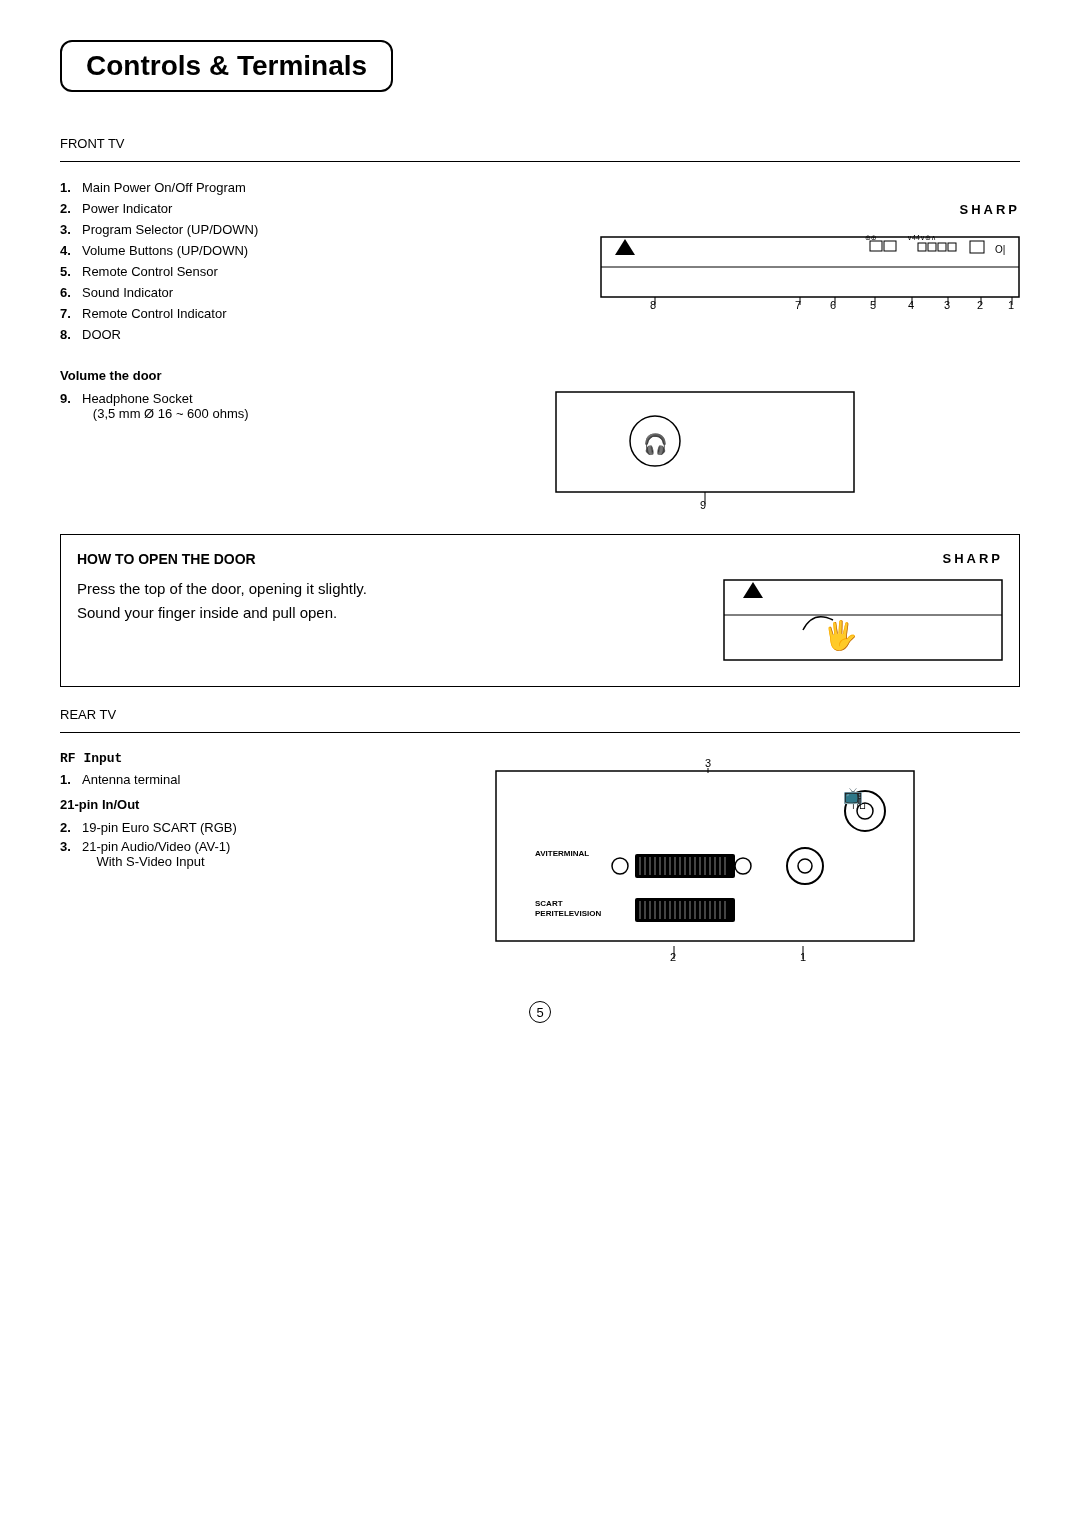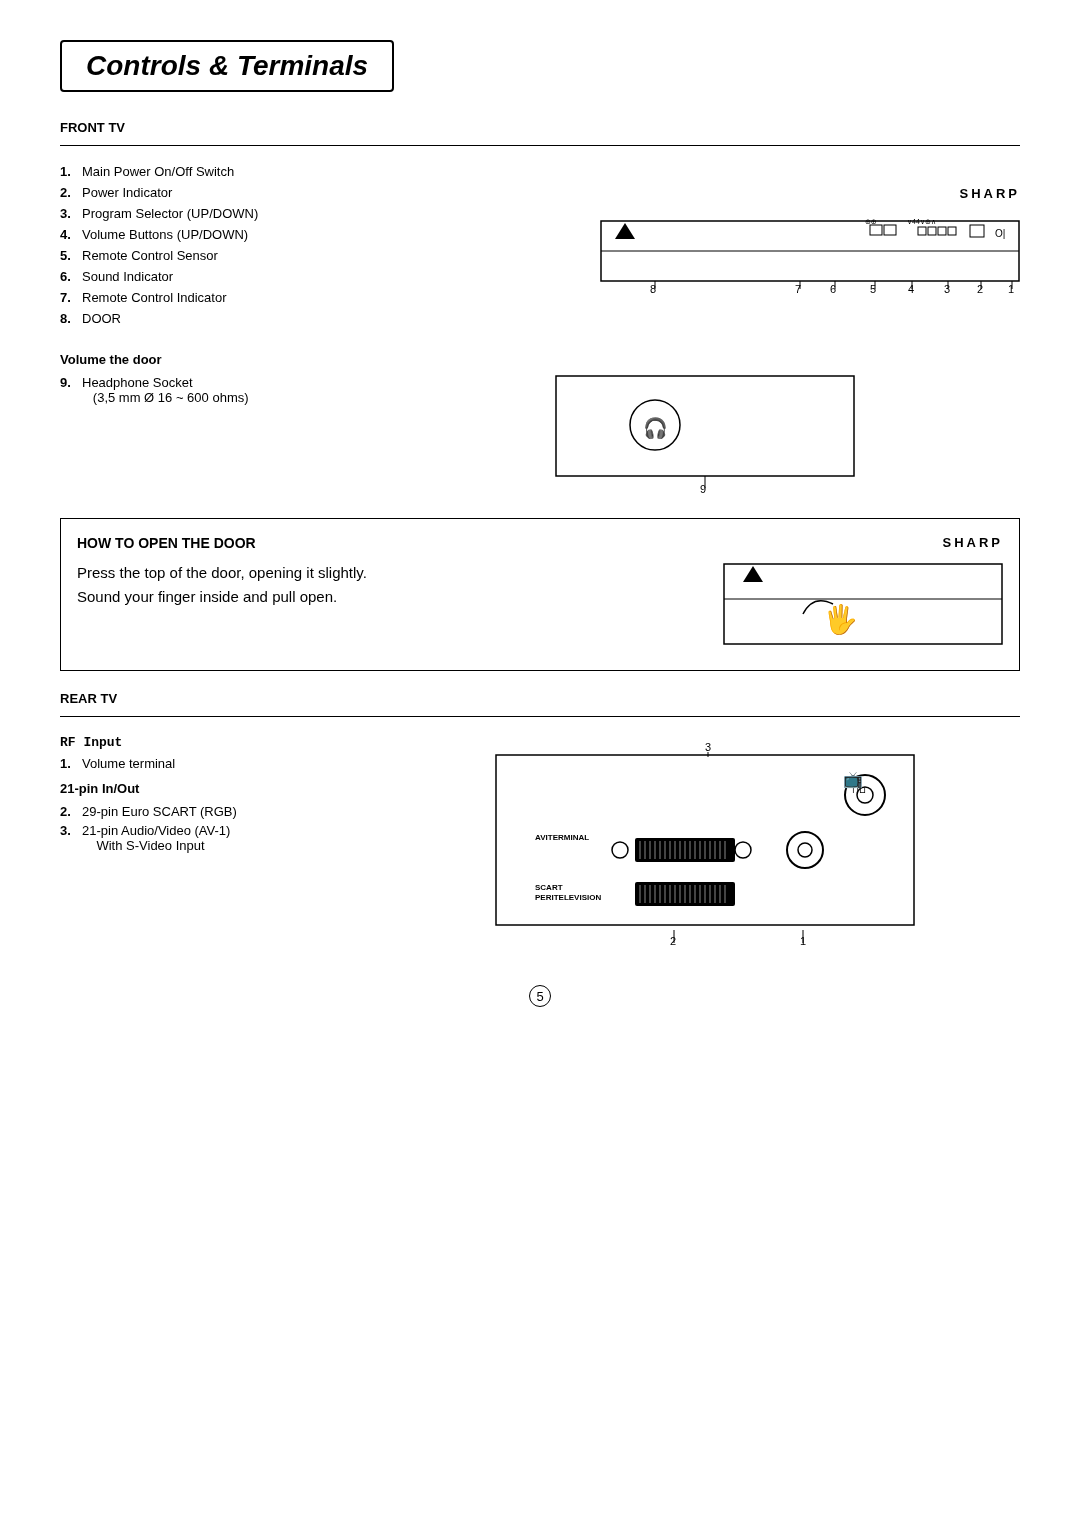--- a/index.html
+++ b/index.html
@@ -10,35 +10,35 @@
       color: #000;
       width: 1080px;
       min-height: 1528px;
       padding: 40px 60px;
     }
 
     h1.page-title {
       font-size: 28px;
       font-weight: bold;
       border: 2px solid #000;
-      border-radius: 4px;
+      border-radius: 12px;
       padding: 8px 24px;
       display: inline-block;
       margin-bottom: 28px;
-      font-style: italic;
     }
 
     .section {
       margin-bottom: 20px;
     }
 
     .section-header {
-      font-weight: bold;
+      font-weight: normal;
       font-size: 13px;
       margin-bottom: 8px;
+      margin-top: 16px;
     }
 
     .two-col {
       display: flex;
       gap: 30px;
     }
 
     .left-col {
       flex: 0 0 300px;
     }
@@ -143,21 +143,21 @@
 
 
 <div class="section">
   <div class="section-header">FRONT TV</div>
   <hr class="divider-line">
   <div class="two-col">
     <div class="left-col">
       <ol class="item-list">
         <li class="bold-item">
           <span class="num">1.</span>
-          <span>Main Power On/Off Switch</span>
+          <span>Main Power On/Off Program</span>
         </li>
         <li>
           <span class="num">2.</span>
           <span>Power Indicator</span>
         </li>
         <li>
           <span class="num">3.</span>
           <span>Program Selector (UP/DOWN)</span>
         </li>
         <li>
@@ -284,26 +284,26 @@
 
 
 <div class="section">
   <div class="section-header">REAR TV</div>
   <hr class="divider-line">
   <div class="two-col" style="align-items:flex-start;">
     <div class="left-col">
       <div style="font-weight:bold; font-size:13px; margin-bottom:6px;font-family:Liberation Mono, monospace;">RF Input</div>
       <div style="display:flex; gap:4px; font-size:13px; margin-bottom:10px;">
         <span style="font-weight:bold; min-width:18px;">1.</span>
-        <span>Volume terminal</span>
+        <span>Antenna terminal</span>
       </div>
       <div style="font-weight:bold; font-size:13px; margin-bottom:8px;">21-pin In/Out</div>
       <div style="display:flex; gap:4px; font-size:13px; margin-bottom:4px;">
         <span style="font-weight:bold; min-width:18px;">2.</span>
-        <span>29-pin Euro SCART (RGB)</span>
+        <span>19-pin Euro SCART (RGB)</span>
       </div>
       <div style="display:flex; gap:4px; font-size:13px;">
         <span style="font-weight:bold; min-width:18px;">3.</span>
         <span>21-pin Audio/Video (AV-1)<br>&nbsp;&nbsp;&nbsp;&nbsp;With S-Video Input</span>
       </div>
     </div>
     <div class="right-col">
       <svg width="420" height="220" viewBox="0 0 420 220">
 
         <rect x="1" y="20" width="418" height="170" fill="none" stroke="#000" stroke-width="1.5"></rect>

